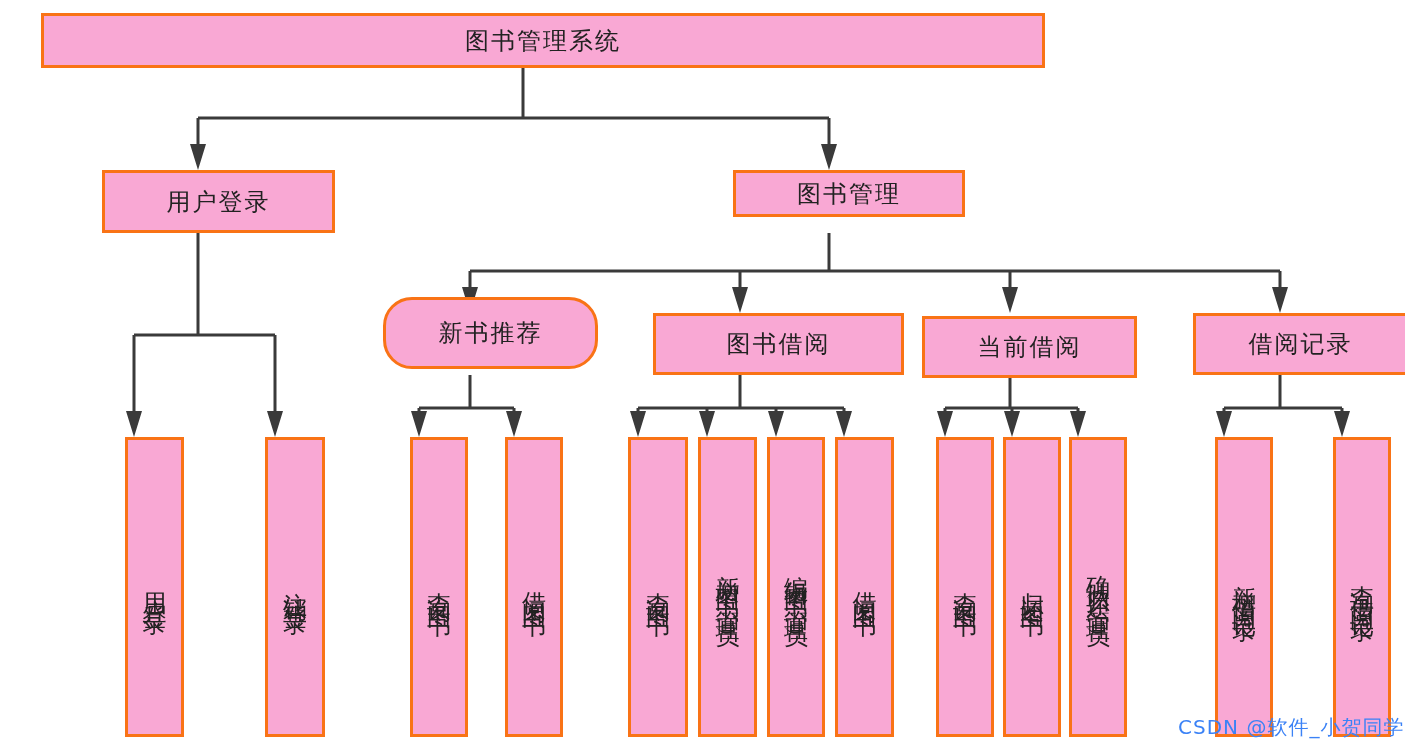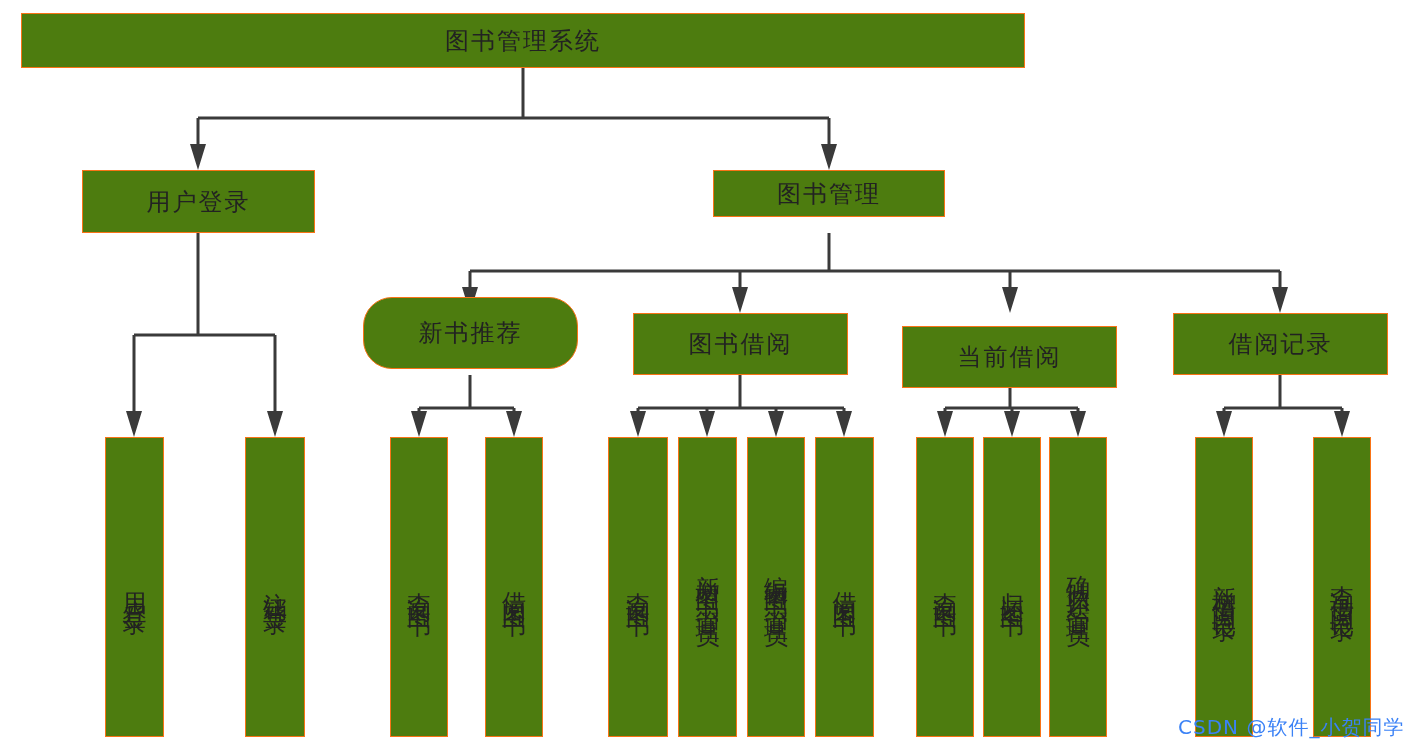--- a/index.html
+++ b/index.html
@@ -7,24 +7,25 @@
     position:relative;
     width:1405px;height:747px;
     background:#ffffff;
     font-family:"DejaVu Sans","Liberation Sans",sans-serif;
     overflow:hidden;
   }
   #connectors{position:absolute;left:0;top:0;width:1405px;height:747px;}
   .node{
     position:absolute;
     box-sizing:border-box;
-    border:1px solid #f97316;
-    background:#4d7c0f;
+    border:3px solid #f97316;
+    background:#f9a8d4;
     display:flex;align-items:center;justify-content:center;
     color:#222222;
+    margin-left:20px;
   }
   .h-node{
     font-size:24px;
     letter-spacing:2px;
     white-space:nowrap;
   }
   .v-node{
     font-size:24px;
   }
   .v-node .v-text{
@@ -43,22 +44,22 @@
     color:#3b82f6;
     letter-spacing:1px;
     white-space:nowrap;
     z-index:5;
   }
   
   #n-root      {left:21px;  top:13px;  width:1004px; height:55px;}
   #n-login     {left:82px;  top:170px; width:233px;  height:63px;}
   #n-mgmt      {left:713px; top:170px; width:232px;  height:47px;}
   #n-newbook   {left:363px; top:297px; width:215px;  height:72px;border-radius:29px;}
-  #n-borrow    {left:633px; top:313px; width:215px;  height:62px;}
-  #n-current   {left:902px; top:326px; width:215px;  height:62px;}
+  #n-borrow    {left:633px; top:313px; width:251px;  height:62px;}
+  #n-current   {left:902px; top:316px; width:215px;  height:62px;}
   #n-records   {left:1173px;top:313px; width:215px;  height:62px;}
   .leaf{top:437px;height:300px;}
   #l-login-1   {left:105px; width:59px;}
   #l-login-2   {left:245px; width:60px;}
   #l-new-1     {left:390px; width:58px;}
   #l-new-2     {left:485px; width:58px;}
   #l-bor-1     {left:608px; width:60px;}
   #l-bor-2     {left:678px; width:59px;}
   #l-bor-3     {left:747px; width:58px;}
   #l-bor-4     {left:815px; width:59px;}

